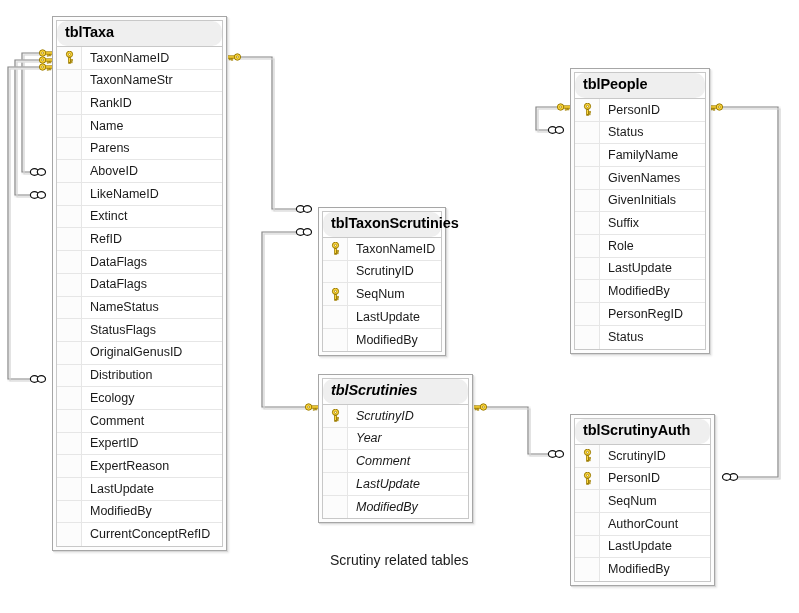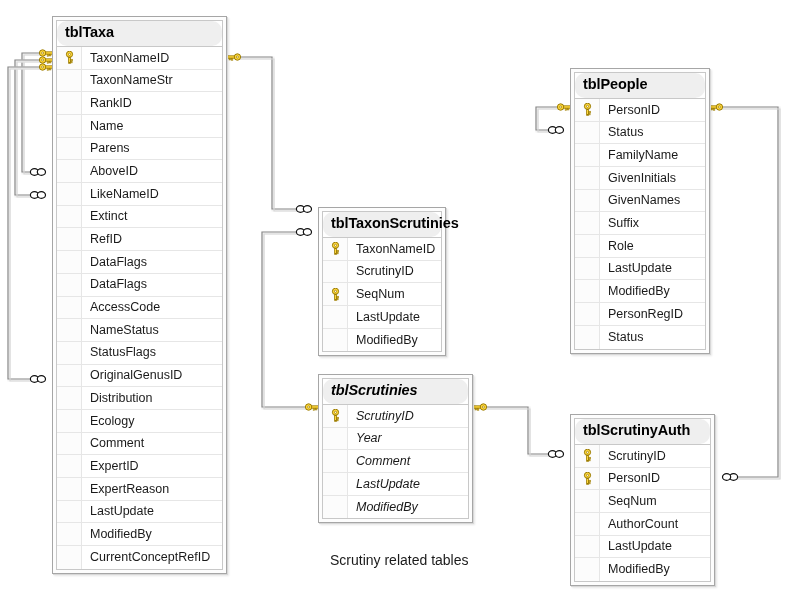--- a/index.html
+++ b/index.html
@@ -267,24 +267,20 @@
             <div class="field-row">
               <div class="key-cell"></div>
               <div class="field-name">DataFlags</div>
             </div>
             <div class="field-row">
               <div class="key-cell"></div>
               <div class="field-name">DataFlags</div>
             </div>
             <div class="field-row">
               <div class="key-cell"></div>
-              <div class="field-name">AccessCode</div>
-            </div>
-            <div class="field-row">
-              <div class="key-cell"></div>
               <div class="field-name">NameStatus</div>
             </div>
             <div class="field-row">
               <div class="key-cell"></div>
               <div class="field-name">StatusFlags</div>
             </div>
             <div class="field-row">
               <div class="key-cell"></div>
               <div class="field-name">OriginalGenusID</div>
             </div>
@@ -385,25 +381,25 @@
             <div class="field-row">
               <div class="key-cell"></div>
               <div class="field-name">Status</div>
             </div>
             <div class="field-row">
               <div class="key-cell"></div>
               <div class="field-name">FamilyName</div>
             </div>
             <div class="field-row">
               <div class="key-cell"></div>
+              <div class="field-name">GivenNames</div>
+            </div>
+            <div class="field-row">
+              <div class="key-cell"></div>
               <div class="field-name">GivenInitials</div>
-            </div>
-            <div class="field-row">
-              <div class="key-cell"></div>
-              <div class="field-name">GivenNames</div>
             </div>
             <div class="field-row">
               <div class="key-cell"></div>
               <div class="field-name">Suffix</div>
             </div>
             <div class="field-row">
               <div class="key-cell"></div>
               <div class="field-name">Role</div>
             </div>
             <div class="field-row">

